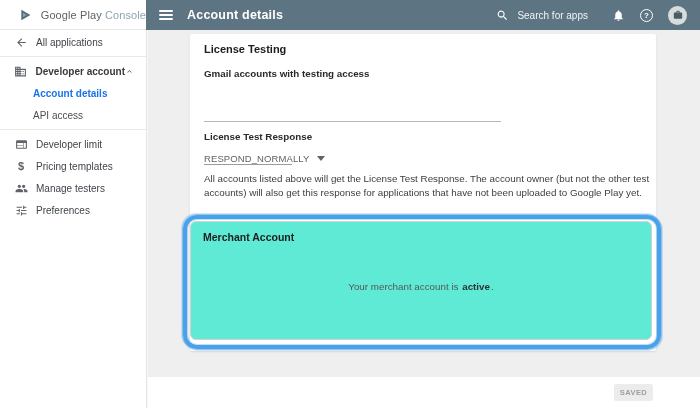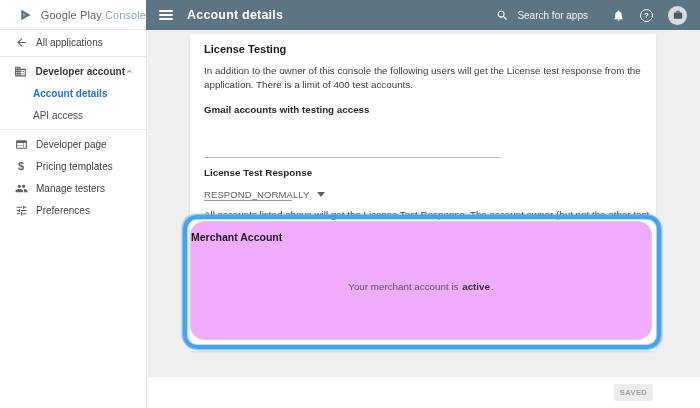--- a/index.html
+++ b/index.html
@@ -78,22 +78,22 @@
 
   
   .annotation {
     position:absolute; left:-7px; top:181px; width:478px; height:134px;
     border:4px solid #49a1e9; border-radius:14px;
     box-shadow:0 0 0 1px rgba(73,161,233,.45), inset 0 0 0 1px rgba(73,161,233,.35),
                1px 1px 0 1px rgba(73,161,233,.25), -1px -1px 0 1px rgba(73,161,233,.25);
   }
   .merchant-box {
     position:absolute; left:3px; right:5px; top:2px; bottom:5px;
-    background:#f0abfc; border:1px solid #d2d2d2; border-radius:14px;
-    display:flex; flex-direction:column; padding:9px 0;
+    background:#5eead4; border:1px solid #d2d2d2; border-radius:6px;
+    display:flex; flex-direction:column; padding:9px 12px;
   }
   .merchant-status { flex:1; display:flex; align-items:center; justify-content:center; font-size:9.8px; color:#55585b; }
   .merchant-status b { color:#2f3235; margin:0 1px; }
 
   
   .footer { position:absolute; left:148px; right:4px; bottom:0; height:31px; background:#fff; }
   .saved-btn {
     position:absolute; right:43px; top:7px; width:39px; height:17px;
     background:#ececec; border:none; border-radius:2px;
     font-family:"Liberation Sans", sans-serif; font-size:7.5px; font-weight:bold;
@@ -173,21 +173,21 @@
     <div class="side-sub">
       <span>API access</span>
     </div>
     <div class="side-divider"></div>
     <div class="side-item">
       <span class="ic">
         <svg width="13" height="13" viewBox="0 0 24 24">
             <path d="M20 4H4c-1.1 0-1.99.9-1.99 2L2 18c0 1.1.9 2 2 2h16c1.1 0 2-.9 2-2V6c0-1.1-.9-2-2-2zm-5 14H4v-4h11v4zm0-5H4V9h11v4zm5 5h-4V9h4v9z" fill="#5f6368"></path>
           </svg>
       </span>
-      <span>Developer page</span>
+      <span>Developer limit</span>
     </div>
     <div class="side-item">
       <span class="ic">
           <span class="dollar-glyph">$</span>
         </span>
       <span>Pricing templates</span>
     </div>
     <div class="side-item">
       <span class="ic">
         <svg width="13" height="13" viewBox="0 0 24 24">
@@ -202,21 +202,20 @@
             <path d="M3 17v2h6v-2H3zM3 5v2h10V5H3zm10 16v-2h8v-2h-8v-2h-2v6h2zM7 9v2H3v2h4v2h2V9H7zm14 4v-2H11v2h10zm-6-4h2V7h4V5h-4V3h-2v6z" fill="#5f6368"></path>
           </svg>
       </span>
       <span>Preferences</span>
     </div>
   </nav>
 
   <div class="content">
     <div class="card">
       <h2 class="section-title">License Testing</h2>
-      <p class="desc">In addition to the owner of this console the following users will get the License test response from the application. There is a limit of 400 test accounts.</p>
       <div class="field-label">Gmail accounts with testing access</div>
       <div class="accounts-input"></div>
       <div class="field-label" style="margin-top:9px;">License Test Response</div>
       <div class="dropdown">
         <span>RESPOND_NORMALLY</span>
         <span class="dd-arrow"></span>
       </div>
       <p class="note">All accounts listed above will get the License Test Response. The account owner (but not the other test accounts) will also get this response for applications that have not been uploaded to Google Play yet.</p>
 
       <div class="annotation">

